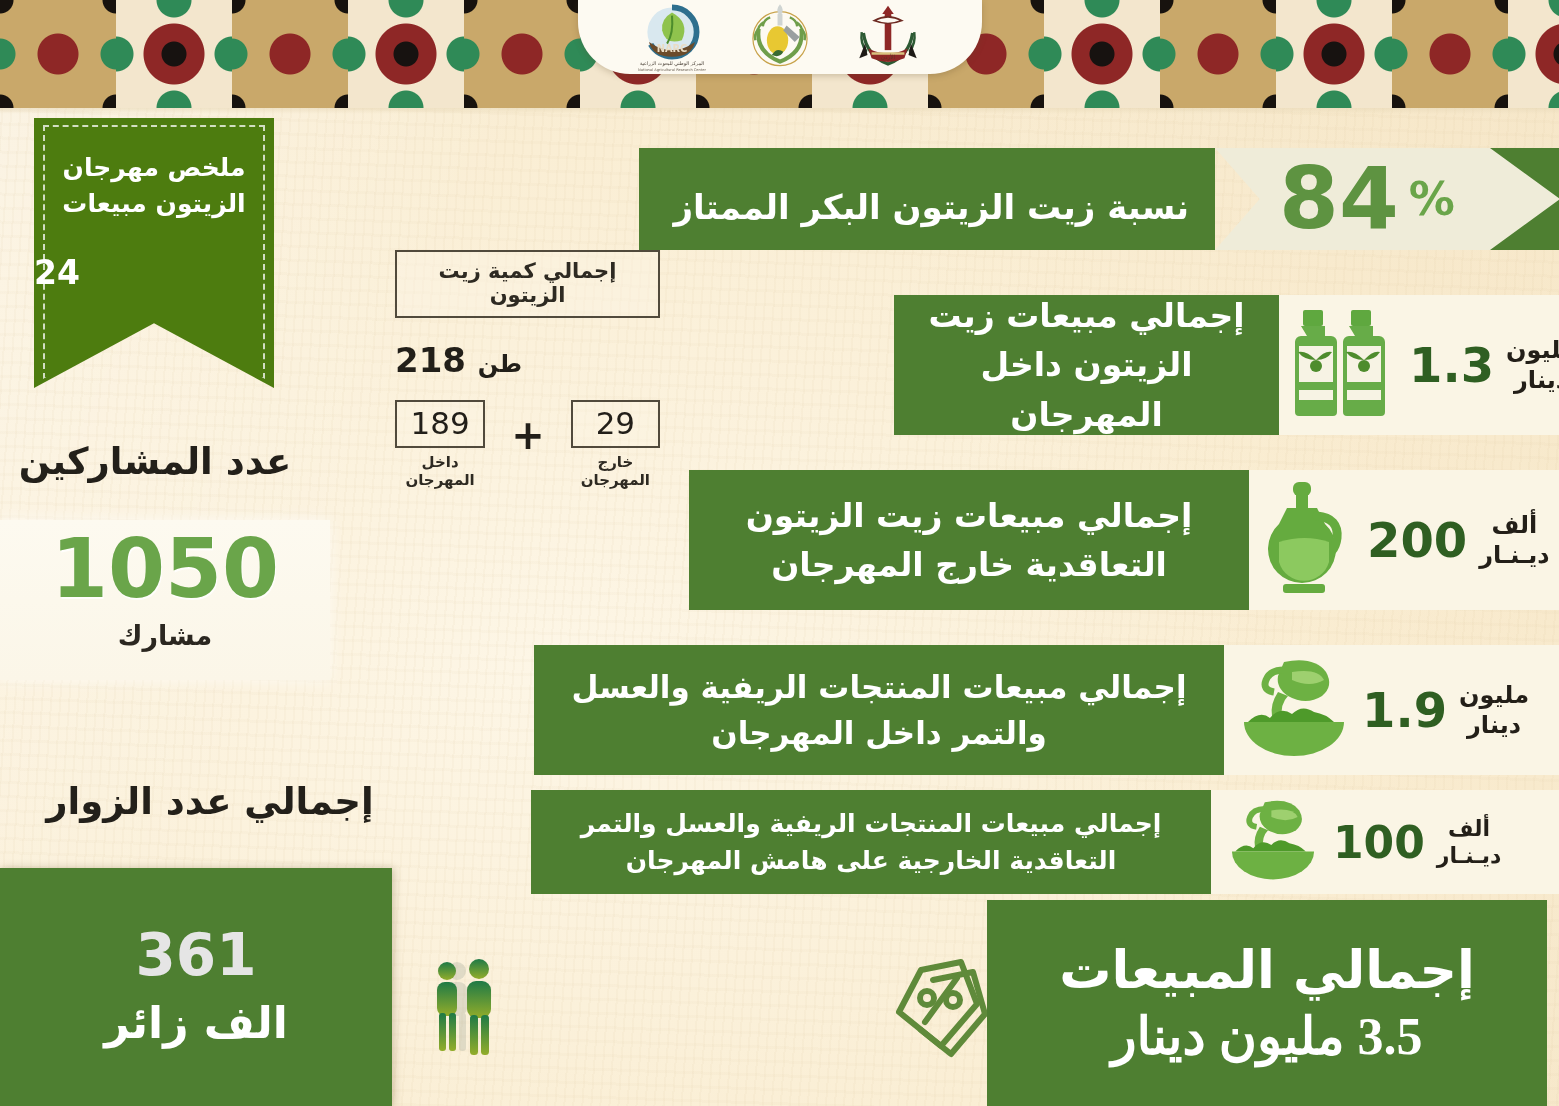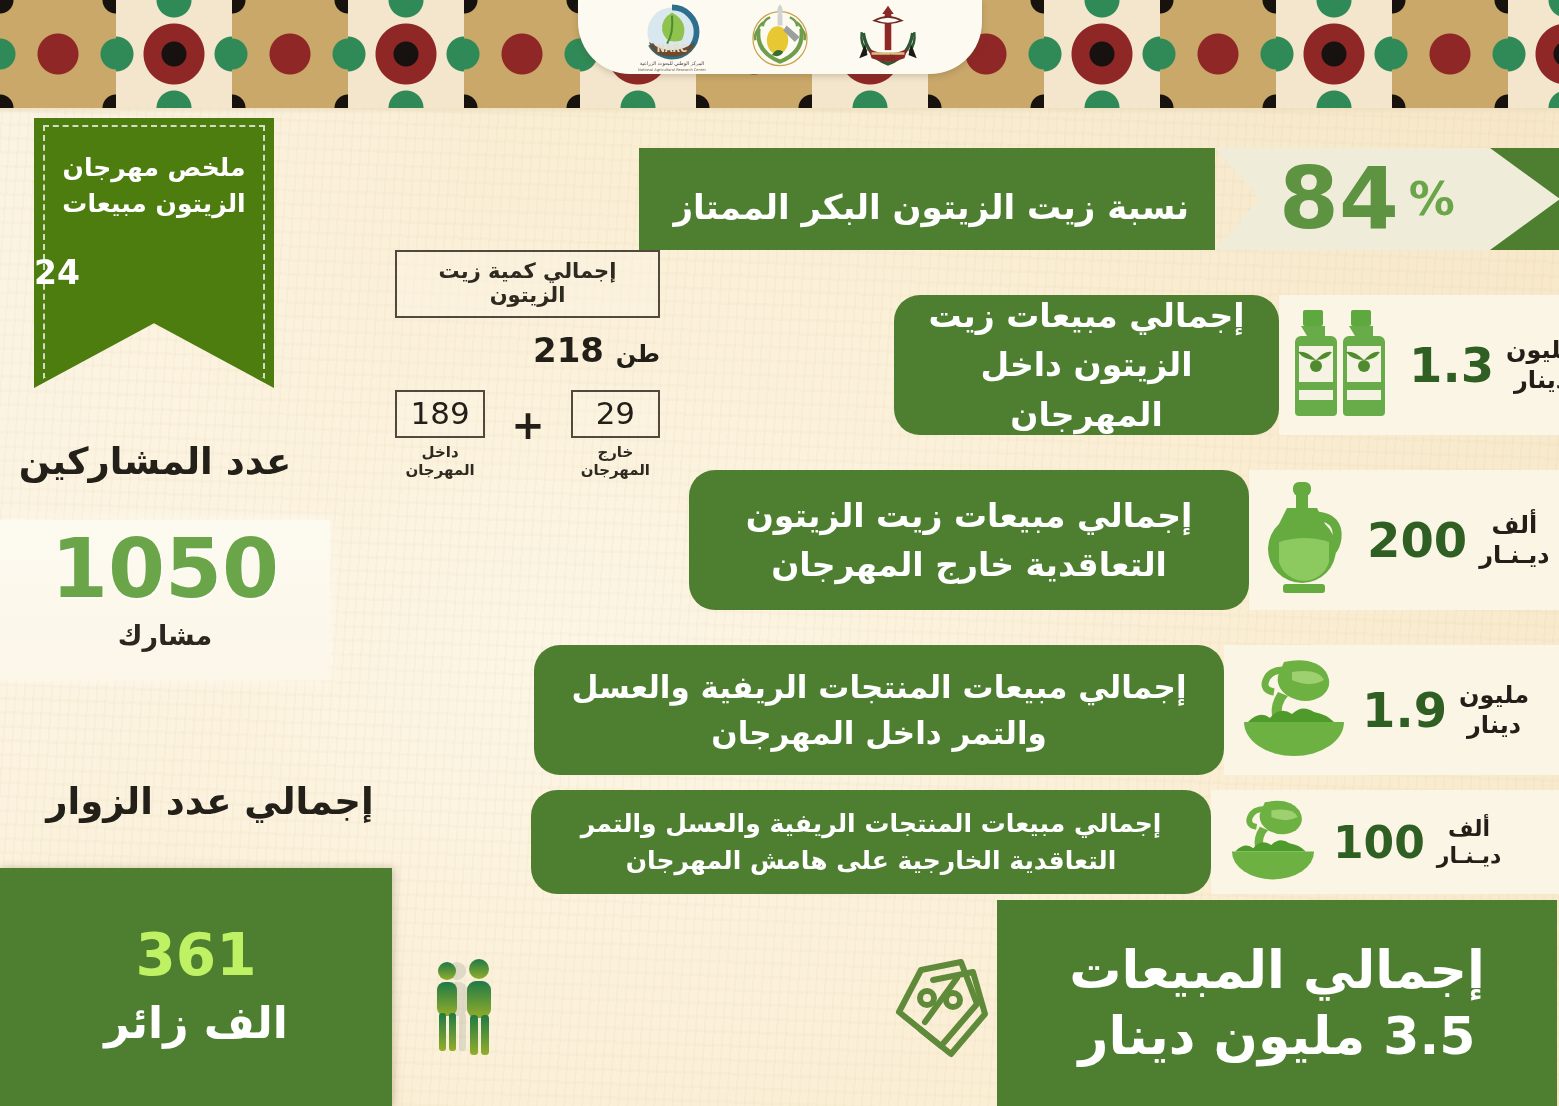--- a/index.html
+++ b/index.html
@@ -97,22 +97,22 @@
     color:#fff; font-weight:700; font-size:33px;
   }
 
   
   .oilblock{ position:absolute; left:395px; top:250px; width:265px; z-index:3; }
   .oil-title{
     border:2px solid #514a3c; padding:7px 12px 9px; text-align:center;
     font-size:21px; font-weight:700; color:#2e2a22; background:rgba(253,246,230,.4);
   }
   .oil-amount{
-    text-align:right; font-size:34px; font-weight:700; color:#221f19;
-    margin-top:12px; letter-spacing:-.5px;
+    text-align:left; font-size:34px; font-weight:700; color:#221f19;
+    margin-top:22px; letter-spacing:-.5px;
   }
   .oil-amount .unit{ font-size:24px; }
   .oil-split{
     display:flex; align-items:center; justify-content:center; gap:26px; margin-top:20px;
   }
   .oil-cell{ text-align:center; }
   .oil-box{
     border:2px solid #514a3c; min-width:68px; padding:3px 9px 5px;
     font-size:31px; font-weight:400; color:#221f19; background:rgba(253,246,230,.35);
   }
@@ -141,21 +141,21 @@
   .lbl-visitors{
     position:absolute; left:0; top:780px; width:420px; text-align:center;
     font-size:37px; font-weight:700; color:#23201a; z-index:3;
   }
   .visitorbox{
     position:absolute; left:0; top:868px; width:392px; height:238px; z-index:3;
     background:#4e7f31;
     display:flex; flex-direction:column; align-items:center; justify-content:center;
     box-shadow:2px 0 8px rgba(110,90,50,.3);
   }
-  .visitorbox .vnum{ color:#bef264; font-size:58px; font-weight:700; line-height:1.1; }
+  .visitorbox .vnum{ color:#e5e5e5; font-size:58px; font-weight:700; line-height:1.1; }
   .visitorbox .vcap{ color:#fff; font-size:44px; font-weight:700; line-height:1.25; margin-top:8px; }
 
   .people-icon{ position:absolute; left:425px; top:955px; z-index:3; }
   .tag-icon{ position:absolute; left:865px; top:950px; z-index:3; }
 
   
   .arrowrow{ position:absolute; right:0; top:148px; height:102px; display:flex; z-index:3; }
   .arrow-label{
     background:#4e7f31; color:#fff; font-size:34px; font-weight:700;
     display:flex; align-items:center; padding:16px 26px 0 34px; min-width:390px;
@@ -172,40 +172,40 @@
     position:absolute; right:-1px; top:0; width:70px; height:102px;
     background:#4e7f31;
     clip-path:polygon(0 0, 100% 0, 100% 100%, 0 100%, 100% 50%);
   }
 
   
   .statrow{ position:absolute; display:flex; align-items:stretch; z-index:3; }
   .stat-label{
     background:#4e7f31; color:#fff; font-weight:700;
     display:flex; align-items:center; justify-content:center; text-align:center;
-    padding:8px 22px; line-height:1.5;border-radius:26px;
+    padding:8px 22px; line-height:1.5;
   }
   .stat-value{
     background:#faf5e5; display:flex; align-items:center; gap:12px;
     padding:6px 20px 6px 14px;
   }
   .stat-num{ font-size:48px; font-weight:700; color:#2f5f22; direction:ltr; }
   .stat-unit{
     font-size:24px; font-weight:700; color:#231f18; line-height:1.25; text-align:center;
   }
 
   
   .totalbox{
-    position:absolute; right:2px; top:900px; width:560px; height:206px; z-index:3;
+    position:absolute; right:12px; top:900px; width:560px; height:206px; z-index:3;
     background:#4e7f31; color:#fff;
     display:flex; flex-direction:column; align-items:center; justify-content:center;
     gap:6px;
   }
   .totalbox .t1{ font-size:52px; font-weight:700; }
-  .totalbox .t2{ font-size:52px; font-weight:700; }
+  .totalbox .t2{ font-size:52px; font-weight:700;font-family:Liberation Serif, serif; }
 </style>
 </head>
 <body>
 
 <div class="paper"></div>
 
 <div class="topband">
   <div class="zell" style="left:0px"></div>
   <div class="zell alt" style="left:116px"></div>
   <div class="zell" style="left:232px"></div>

